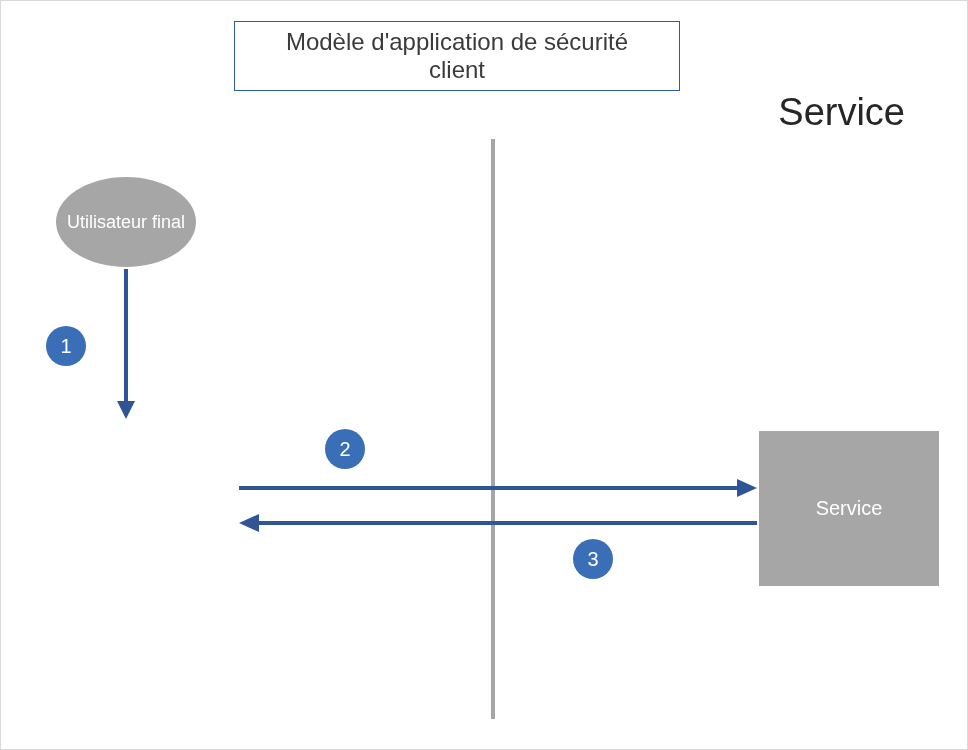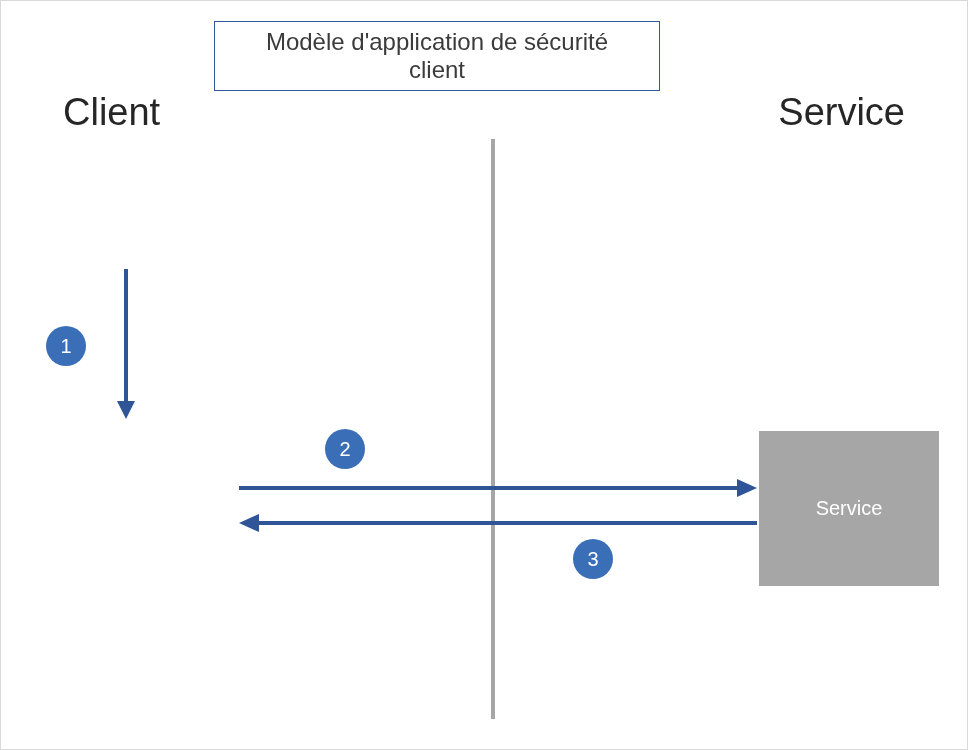--- a/index.html
+++ b/index.html
@@ -18,20 +18,21 @@
     overflow: hidden;
   }
   .title-box {
     position: absolute;
     border: 1px solid #2e5c9a;
     padding: 6px 20px;
     font-size: 24px;
     color: #3b3b3b;
     background: #fff;
     text-align: center;
+    margin-left: 20px;
   }
   .section-label {
     position: absolute;
     font-size: 38px;
     color: #262626;
   }
   .divider {
     position: absolute;
     width: 4px;
     background: #a6a6a6;
@@ -84,25 +85,27 @@
     fill: #2f5597;
   }
 </style>
 </head>
 <body>
 
 <div class="canvas">
 
   <div class="title-box" style="left:213px; top:20px; width:446px;">Modèle d'application de sécurité client</div>
 
-  <div class="section-label" style="left:62px; top:90px;">Client</div>
   <div class="section-label" style="right:62px; top:90px;">Service</div>
 
   <div class="divider" style="left:490px; top:138px; height:580px;"></div>
 
+  <div class="ellipse" style="left:55px; top:176px; width:140px; height:90px;">
+    <span>Utilisateur final</span>
+  </div>
 
   <svg class="arrow" style="left:110px; top:268px; width:30px; height:150px;">
     <line class="arrow-line" x1="15" y1="0" x2="15" y2="134"></line>
     <polygon class="arrow-head" points="15,150 6,132 24,132"></polygon>
   </svg>
 
   <div class="step-badge" style="left:45px; top:325px;">
     <span>1</span>
   </div>
 

